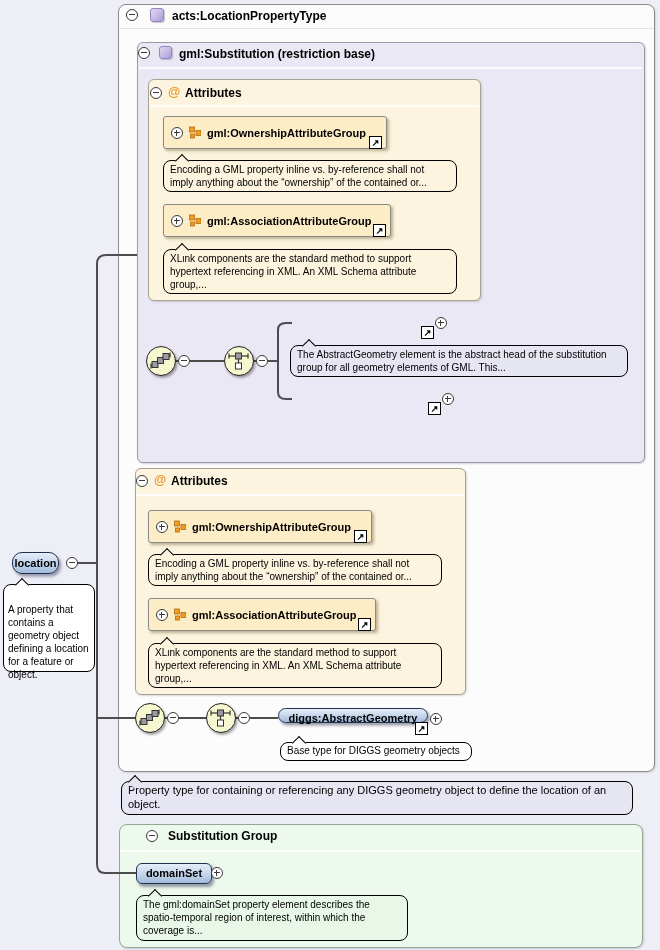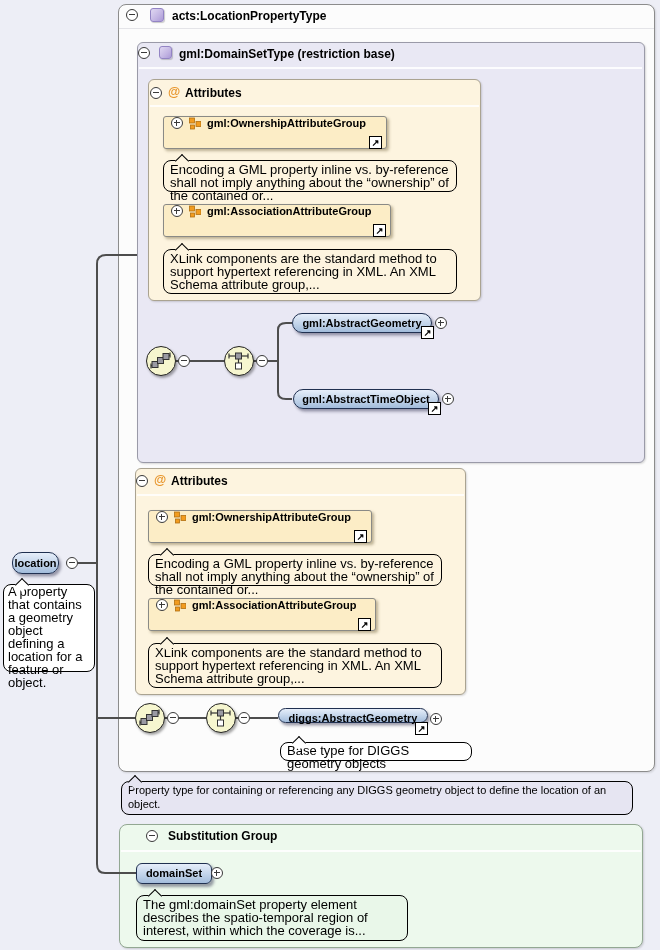--- a/index.html
+++ b/index.html
@@ -10,47 +10,47 @@
   .sep{position:absolute;height:2px;z-index:1;}
   
   .c{position:absolute;width:12px;height:12px;border:1px solid #3a3a3a;border-radius:50%;background:#fff;box-sizing:border-box;z-index:4;}
   .c::before{content:"";position:absolute;left:2px;right:2px;top:50%;margin-top:-1px;height:1.3px;background:#3a3a3a;}
   .c.plus::after{content:"";position:absolute;top:2px;bottom:2px;left:50%;margin-left:-1px;width:1.3px;background:#3a3a3a;}
   
   .comp{position:absolute;width:30px;height:30px;border:1.4px solid #222;border-radius:50%;background:#f6f6cf;box-shadow:1.5px 2px 2.5px rgba(0,0,0,.35);box-sizing:border-box;z-index:3;}
   
   .pill{position:absolute;border:1.3px solid #203050;border-radius:10px;background:linear-gradient(#e6eefa 0%,#c2d4ea 55%,#a2bcdb 100%);box-shadow:2px 2.5px 3px rgba(40,40,70,.45);font-weight:bold;font-size:11px;color:#000;text-align:center;box-sizing:border-box;z-index:3;white-space:nowrap;}
   
-  .agrp{position:absolute;background:#fcedc6;border:1px solid #8a8a86;border-radius:3px;box-shadow:2px 2px 3px rgba(110,95,55,.45);box-sizing:border-box;display:flex;align-items:flex-start;gap:6px;padding-left:7px;font-weight:bold;font-size:11px;z-index:3;white-space:nowrap;}
+  .agrp{position:absolute;background:#fcedc6;border:1px solid #8a8a86;border-radius:3px;box-shadow:2px 2px 3px rgba(110,95,55,.45);box-sizing:border-box;display:flex;align-items:center;gap:6px;padding-left:7px;font-weight:bold;font-size:11px;z-index:3;white-space:nowrap;}
   .agrp .cc{position:relative;width:12px;height:12px;border:1px solid #3a3a3a;border-radius:50%;background:#fff;box-sizing:border-box;flex:0 0 auto;}
   .agrp .cc::before{content:"";position:absolute;left:2px;right:2px;top:50%;margin-top:-1px;height:1.3px;background:#3a3a3a;}
   .agrp .cc::after{content:"";position:absolute;top:2px;bottom:2px;left:50%;margin-left:-1px;width:1.3px;background:#3a3a3a;}
   
-  .callout{position:absolute;border:1px solid #000;border-radius:8px;font-size:13px;line-height:13px;color:#000;padding:2px 6px;box-sizing:border-box;z-index:2;}
+  .callout{position:absolute;border:1px solid #000;border-radius:8px;font-size:10px;line-height:13px;color:#000;padding:2px 6px;box-sizing:border-box;z-index:2;}
   .callout .pt{position:absolute;top:-5.5px;left:13px;width:9px;height:9px;transform:rotate(45deg);background:inherit;border-left:1px solid #000;border-top:1px solid #000;}
   .link{position:absolute;width:13px;height:13px;background:#fff;border:1px solid #000;font-size:9.5px;font-weight:bold;line-height:12px;text-align:center;box-sizing:border-box;z-index:5;}
   .aticon{position:absolute;color:#e8952a;font-weight:bold;font-size:12.5px;z-index:2;}
   .typeicon{position:absolute;width:14px;height:14px;border:1px solid #9384c4;border-radius:3px;background:linear-gradient(135deg,#e0d8f2 0%,#c3b5e3 60%,#ab99d6 100%);box-shadow:1px 1px 1px rgba(0,0,0,.2);box-sizing:border-box;z-index:2;}
   svg.wires{position:absolute;left:0;top:0;z-index:2;pointer-events:none;}
 </style>
 </head>
 <body>
 
 <div id="stage">
 
   <div class="box" style="left:118px;top:4px;width:537px;height:768px;background:#fcfcfc;border:1px solid #8c8c8c;border-radius:8px;box-shadow:1px 1px 2px rgba(0,0,0,.12);"></div>
   <div class="c" style="left:126px;top:9px;"></div>
   <div class="typeicon" style="left:150px;top:8px;"></div>
   <div class="hdr" style="left:172px;top:9px;">acts:LocationPropertyType</div>
   <div class="sep" style="left:119px;top:28px;width:535px;background:#e4e4e8;height:1px;"></div>
 
   <div class="box" style="left:137px;top:42px;width:508px;height:421px;background:#e9e8f4;border:1px solid #9a9aa8;border-radius:6px;box-shadow:1px 1px 2px rgba(0,0,0,.15);"></div>
   <div class="c" style="left:138px;top:47px;"></div>
   <div class="typeicon" style="left:159px;top:46px;width:13px;height:13px;"></div>
-  <div class="hdr" style="left:179px;top:47px;">gml:DomainSetType (restriction base)</div>
+  <div class="hdr" style="left:179px;top:47px;">gml:Substitution (restriction base)</div>
   <div class="sep" style="left:139px;top:67px;width:503px;background:rgba(255,255,255,.85);"></div>
 
   <div class="box" style="left:148px;top:79px;width:333px;height:222px;background:#fdf4df;border:1px solid #aaa391;border-radius:6px;box-shadow:1px 1px 2px rgba(0,0,0,.15);"></div>
   <div class="c" style="left:150px;top:87px;"></div>
   <div class="aticon" style="left:168px;top:85px;">@</div>
   <div class="hdr" style="left:185px;top:86px;">Attributes</div>
   <div class="sep" style="left:150px;top:105px;width:329px;background:rgba(255,255,255,.8);"></div>
 
   <div class="agrp" style="left:163px;top:116px;width:224px;height:33px;">
     <span class="cc"></span>
@@ -92,25 +92,24 @@
       <line x1="4" y1="9" x2="23" y2="9" stroke="#333" stroke-width="1.2"></line>
       <line x1="4" y1="6.5" x2="4" y2="11.5" stroke="#333" stroke-width="1.2"></line>
       <line x1="23" y1="6.5" x2="23" y2="11.5" stroke="#333" stroke-width="1.2"></line>
       <rect x="10.5" y="6" width="6" height="6" fill="#9a9aa2" stroke="#333"></rect>
       <line x1="13.5" y1="12" x2="13.5" y2="16" stroke="#333" stroke-width="1.2"></line>
       <rect x="10.5" y="16" width="6" height="6" fill="#fff" stroke="#333"></rect>
     </svg>
   </div>
   <div class="c" style="left:256px;top:355px;"></div>
 
-  <div class="pill" style="left:292px;top:313px;width:140px;height:20px;line-height:18px;">gml:AbstractGeometry</div>
   <div class="c plus" style="left:435px;top:317px;"></div>
   <div class="link" style="left:421px;top:326px;">↗</div>
-
-  <div class="pill" style="left:293px;top:389px;width:146px;height:20px;line-height:18px;">gml:AbstractTimeObject</div>
+  <div class="callout" style="left:290px;top:345px;width:338px;height:32px;background:#e6e5f2;">The AbstractGeometry element is the abstract head of the substitution group for all geometry elements of GML. This...<span class="pt"></span></div>
+
   <div class="c plus" style="left:442px;top:393px;"></div>
   <div class="link" style="left:428px;top:402px;">↗</div>
 
   <div class="box" style="left:135px;top:468px;width:331px;height:227px;background:#fdf4df;border:1px solid #aaa391;border-radius:6px;box-shadow:1px 1px 2px rgba(0,0,0,.15);"></div>
   <div class="c" style="left:136px;top:475px;"></div>
   <div class="aticon" style="left:154px;top:473px;">@</div>
   <div class="hdr" style="left:171px;top:474px;">Attributes</div>
   <div class="sep" style="left:137px;top:494px;width:327px;background:rgba(255,255,255,.8);"></div>
 
   <div class="agrp" style="left:148px;top:510px;width:224px;height:33px;">
@@ -171,21 +170,21 @@
   <div class="c" style="left:146px;top:830px;"></div>
   <div class="hdr" style="left:168px;top:829px;">Substitution Group</div>
   <div class="sep" style="left:121px;top:850px;width:520px;background:rgba(255,255,255,.85);"></div>
 
   <div class="pill" style="left:136px;top:863px;width:76px;height:21px;line-height:19px;border-radius:6px;">domainSet</div>
   <div class="c plus" style="left:211px;top:867px;"></div>
   <div class="callout" style="left:136px;top:895px;width:272px;height:46px;background:#e9f7e9;">The gml:domainSet property element describes the spatio-temporal region of interest, within which the coverage is...<span class="pt"></span></div>
 
   <div class="pill" style="left:12px;top:552px;width:47px;height:22px;line-height:20px;">location</div>
   <div class="c" style="left:66px;top:557px;"></div>
-  <div class="callout" style="left:3px;top:584px;width:92px;height:88px;background:#fff;padding:0 4px;">A property that contains a geometry object defining a location for a feature or object.<span class="pt"></span></div>
+  <div class="callout" style="left:3px;top:584px;width:92px;height:88px;background:#fff;padding:18px 4px;">A property that contains a geometry object defining a location for a feature or object.<span class="pt"></span></div>
 
   <svg class="wires" width="660" height="950">
     <g stroke="#4d4d4d" stroke-width="2" fill="none">
 
       <path d="M137 255 H106 Q97 255 97 264 V864 Q97 873 105 873 H136"></path>
       <path d="M78 563 H97"></path>
       <path d="M97 718 H135"></path>
 
       <path d="M176 361 H178"></path>
       <path d="M190 361 H224"></path>

